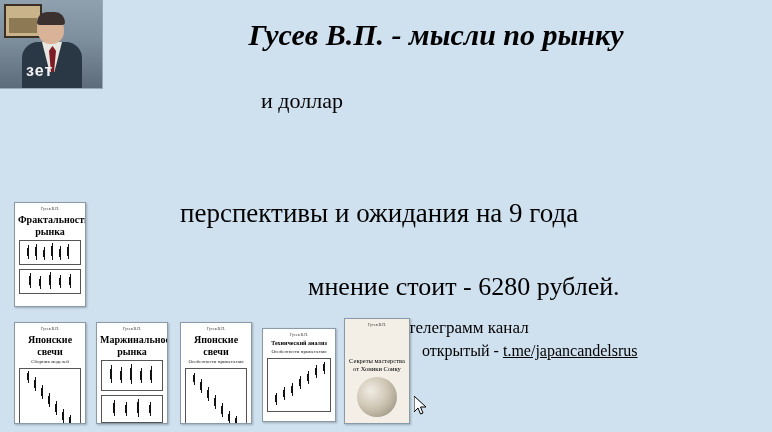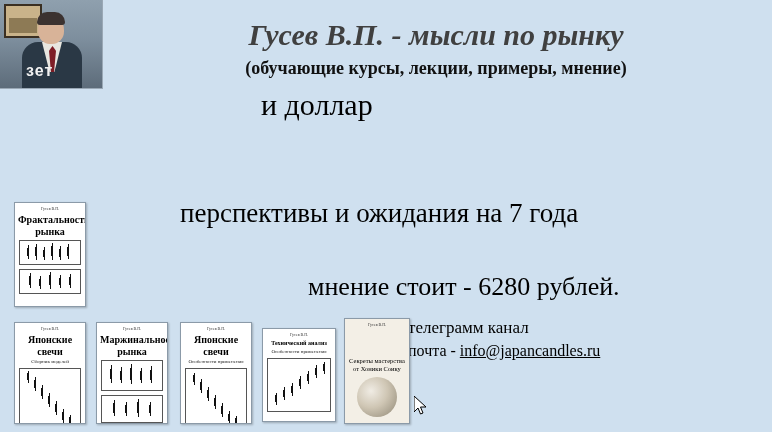--- a/index.html
+++ b/index.html
@@ -97,21 +97,21 @@
   #header-title {
     position: absolute;
     left: 110px;
     top: 18px;
     width: 652px;
     text-align: center;
     font-family: "Liberation Serif", serif;
     font-weight: bold;
     font-style: italic;
     font-size: 30px;
-    color: #404040;
+    color: #000000;
     white-space: nowrap;
   }
   #header-sub {
     position: absolute;
     left: 110px;
     top: 58px;
     width: 652px;
     text-align: center;
     font-family: "Liberation Serif", serif;
     font-weight: bold;
@@ -129,21 +129,21 @@
   }
   #headline-main {
     font-family: "Liberation Serif", serif;
     font-size: 78px;
     line-height: 1;
     color: #000000;
     letter-spacing: 0px;
   }
   #headline-side {
     font-family: "Liberation Serif", serif;
-    font-size: 30px;
+    font-size: 22px;
     color: #000000;
     margin-left: 6px;
     position: relative;
     top: -4px;
   }
   #subline {
     position: absolute;
     left: 180px;
     top: 198px;
     font-family: "Liberation Serif", serif;
@@ -269,33 +269,32 @@
     <div class="picture"></div>
     <div class="body"></div>
     <div class="shirt"></div>
     <div class="tie"></div>
     <div class="head"></div>
     <div class="hair"></div>
     <div class="label">зет</div>
   </div>
 
   <div id="header-title">Гусев В.П. - мысли по рынку</div>
-  <div id="header-sub">(обучающие курсы, лекции, примеры, мнение)</div>
 
   <div id="headline-wrap">
     <span id="headline-side">и доллар</span>
   </div>
 
-  <div id="subline">перспективы и ожидания  на 7 года</div>
+  <div id="subline">перспективы и ожидания  на 9 года</div>
   <div id="price-line">мнение стоит - 6280 рублей.</div>
 
   <div id="contacts">
     <div class="c-head">телеграмм канал</div>
-    <div class="c-row last">
-      <span>почта -  </span><span class="u">info@japancandles.ru</span>
+    <div class="c-row">
+      <span>открытый - </span><span class="u">t.me/japancandelsrus</span>
     </div>
   </div>
 
   <div class="book" id="book-0" style="left:14px; top:202px; width:70px; height:103px;">
     <div class="b-author">Гусев В.П.</div>
     <div class="b-title">Фрактальность рынка</div>
     <div class="b-chart split">
       <div class="wick" style="left:8px; top:4px; height:14px;"></div>
         <div class="candle" style="left:7px; top:7px; height:8px;"></div>
       <div class="wick" style="left:16px; top:3px; height:16px;"></div>

